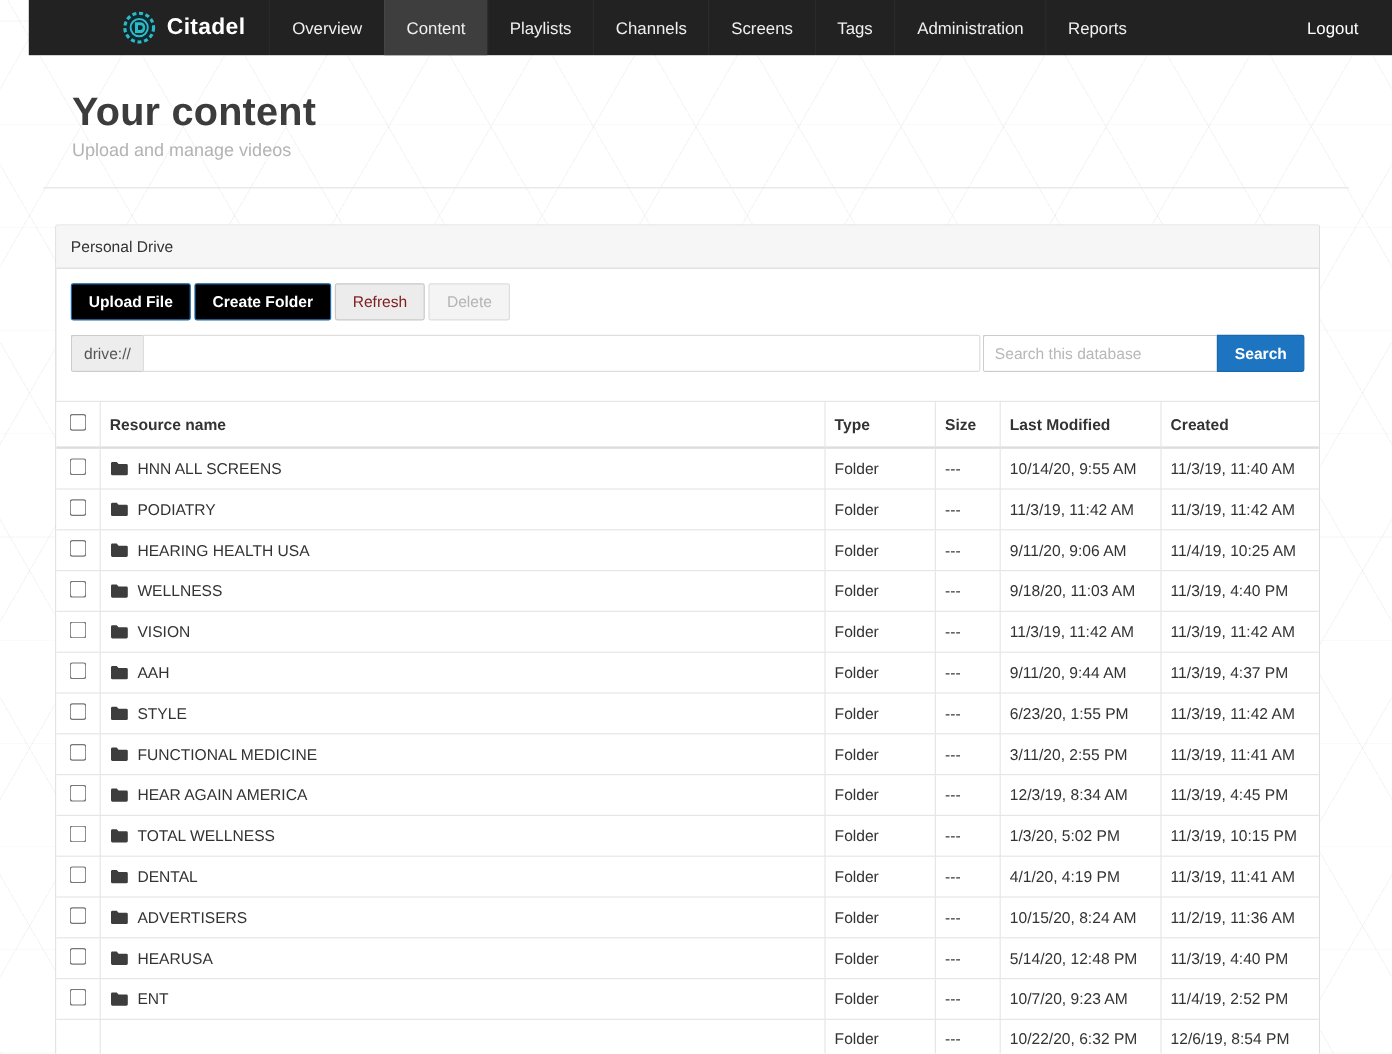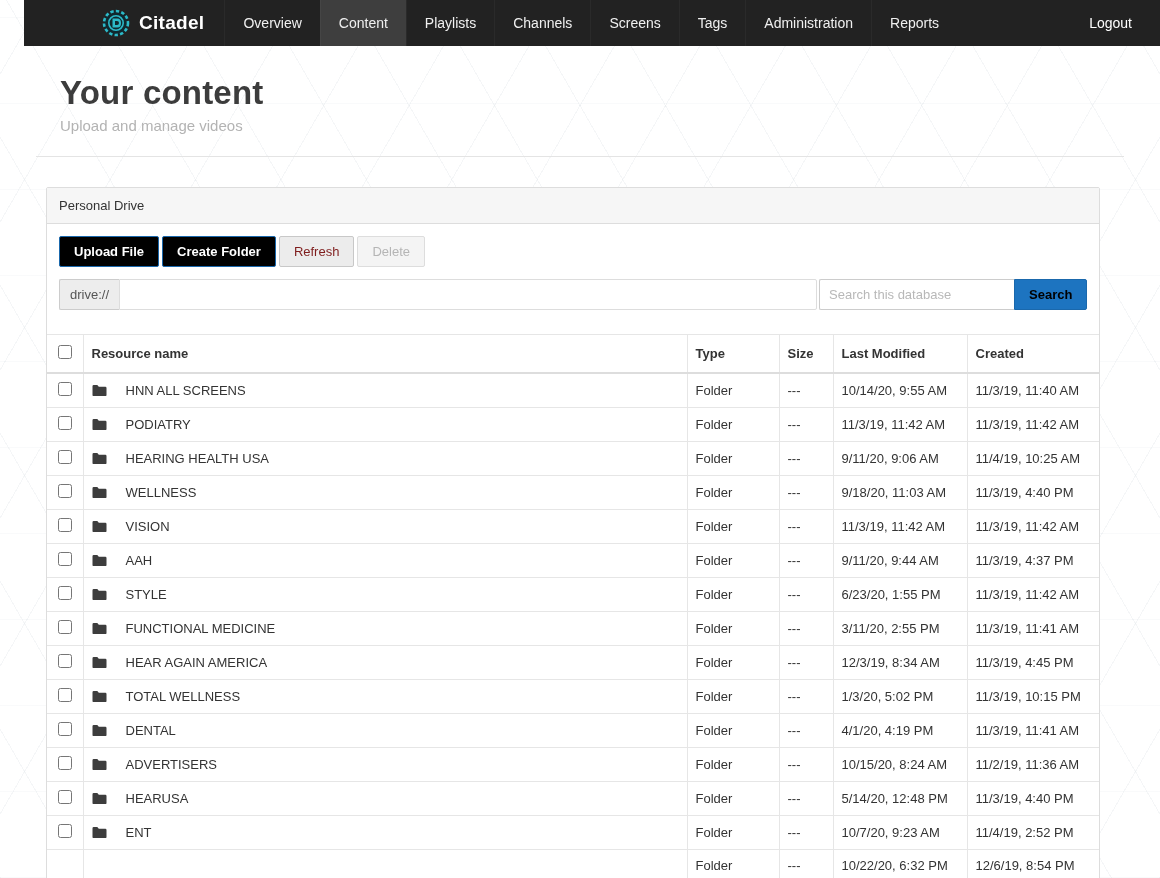--- a/index.html
+++ b/index.html
@@ -71,40 +71,40 @@
     border-radius: 0 2px 2px 0; outline: none; font-family: "Liberation Sans", sans-serif;
   }
   .search-group { display: flex; width: 268px; }
   .search-input {
     flex: 1; border: 1px solid #ccc; border-right: none; padding: 7px 9px;
     font-size: 13px; outline: none; border-radius: 2px 0 0 2px;
     font-family: "Liberation Sans", sans-serif;
   }
   .search-input::placeholder { color: #b8b8b8; }
   .search-btn {
-    background: #1d74c0; border: 1px solid #1a68ac; color: #000000; font-weight: bold;
+    background: #1d74c0; border: 1px solid #1a68ac; color: #ffffff; font-weight: bold;
     font-size: 13px; padding: 7px 14px; cursor: pointer; border-radius: 0 2px 2px 0;
     font-family: "Liberation Sans", sans-serif;
   }
 
   
   table { width: 100%; border-collapse: collapse; margin-top: 12px; }
   th, td { border: 1px solid #e6e6e6; border-left: none; font-size: 13px; text-align: left; }
   th:last-child, td:last-child { border-right: none; }
   thead th {
     padding: 10px 8px; color: #333; font-weight: bold;
     border-bottom: 2px solid #ddd; background: #fff;
   }
   tbody td { padding: 8px 8px; color: #333; background: #fff; }
   .col-check { width: 36px; text-align: center; }
   .col-type { width: 92px; }
   .col-size { width: 54px; }
   .col-modified { width: 134px; }
   .col-created { width: 132px; }
-  .name-cell { display: flex; align-items: center; gap: 19px; cursor: pointer; }
+  .name-cell { display: flex; align-items: center; gap: 8px; cursor: pointer; }
   .folder-icon { width: 15px; height: 13px; flex: 0 0 auto; display: block; }
   input[type="checkbox"] { width: 14px; height: 14px; cursor: pointer; }
 </style>
 </head>
 <body>
 
 <div class="navbar">
   <div class="brand">
     <svg class="brand-logo" viewBox="0 0 28 28">
       <circle cx="14" cy="14" r="12" fill="#10282e" stroke="#2cb9c8" stroke-width="2.6" stroke-dasharray="3.4 2.2"></circle>

